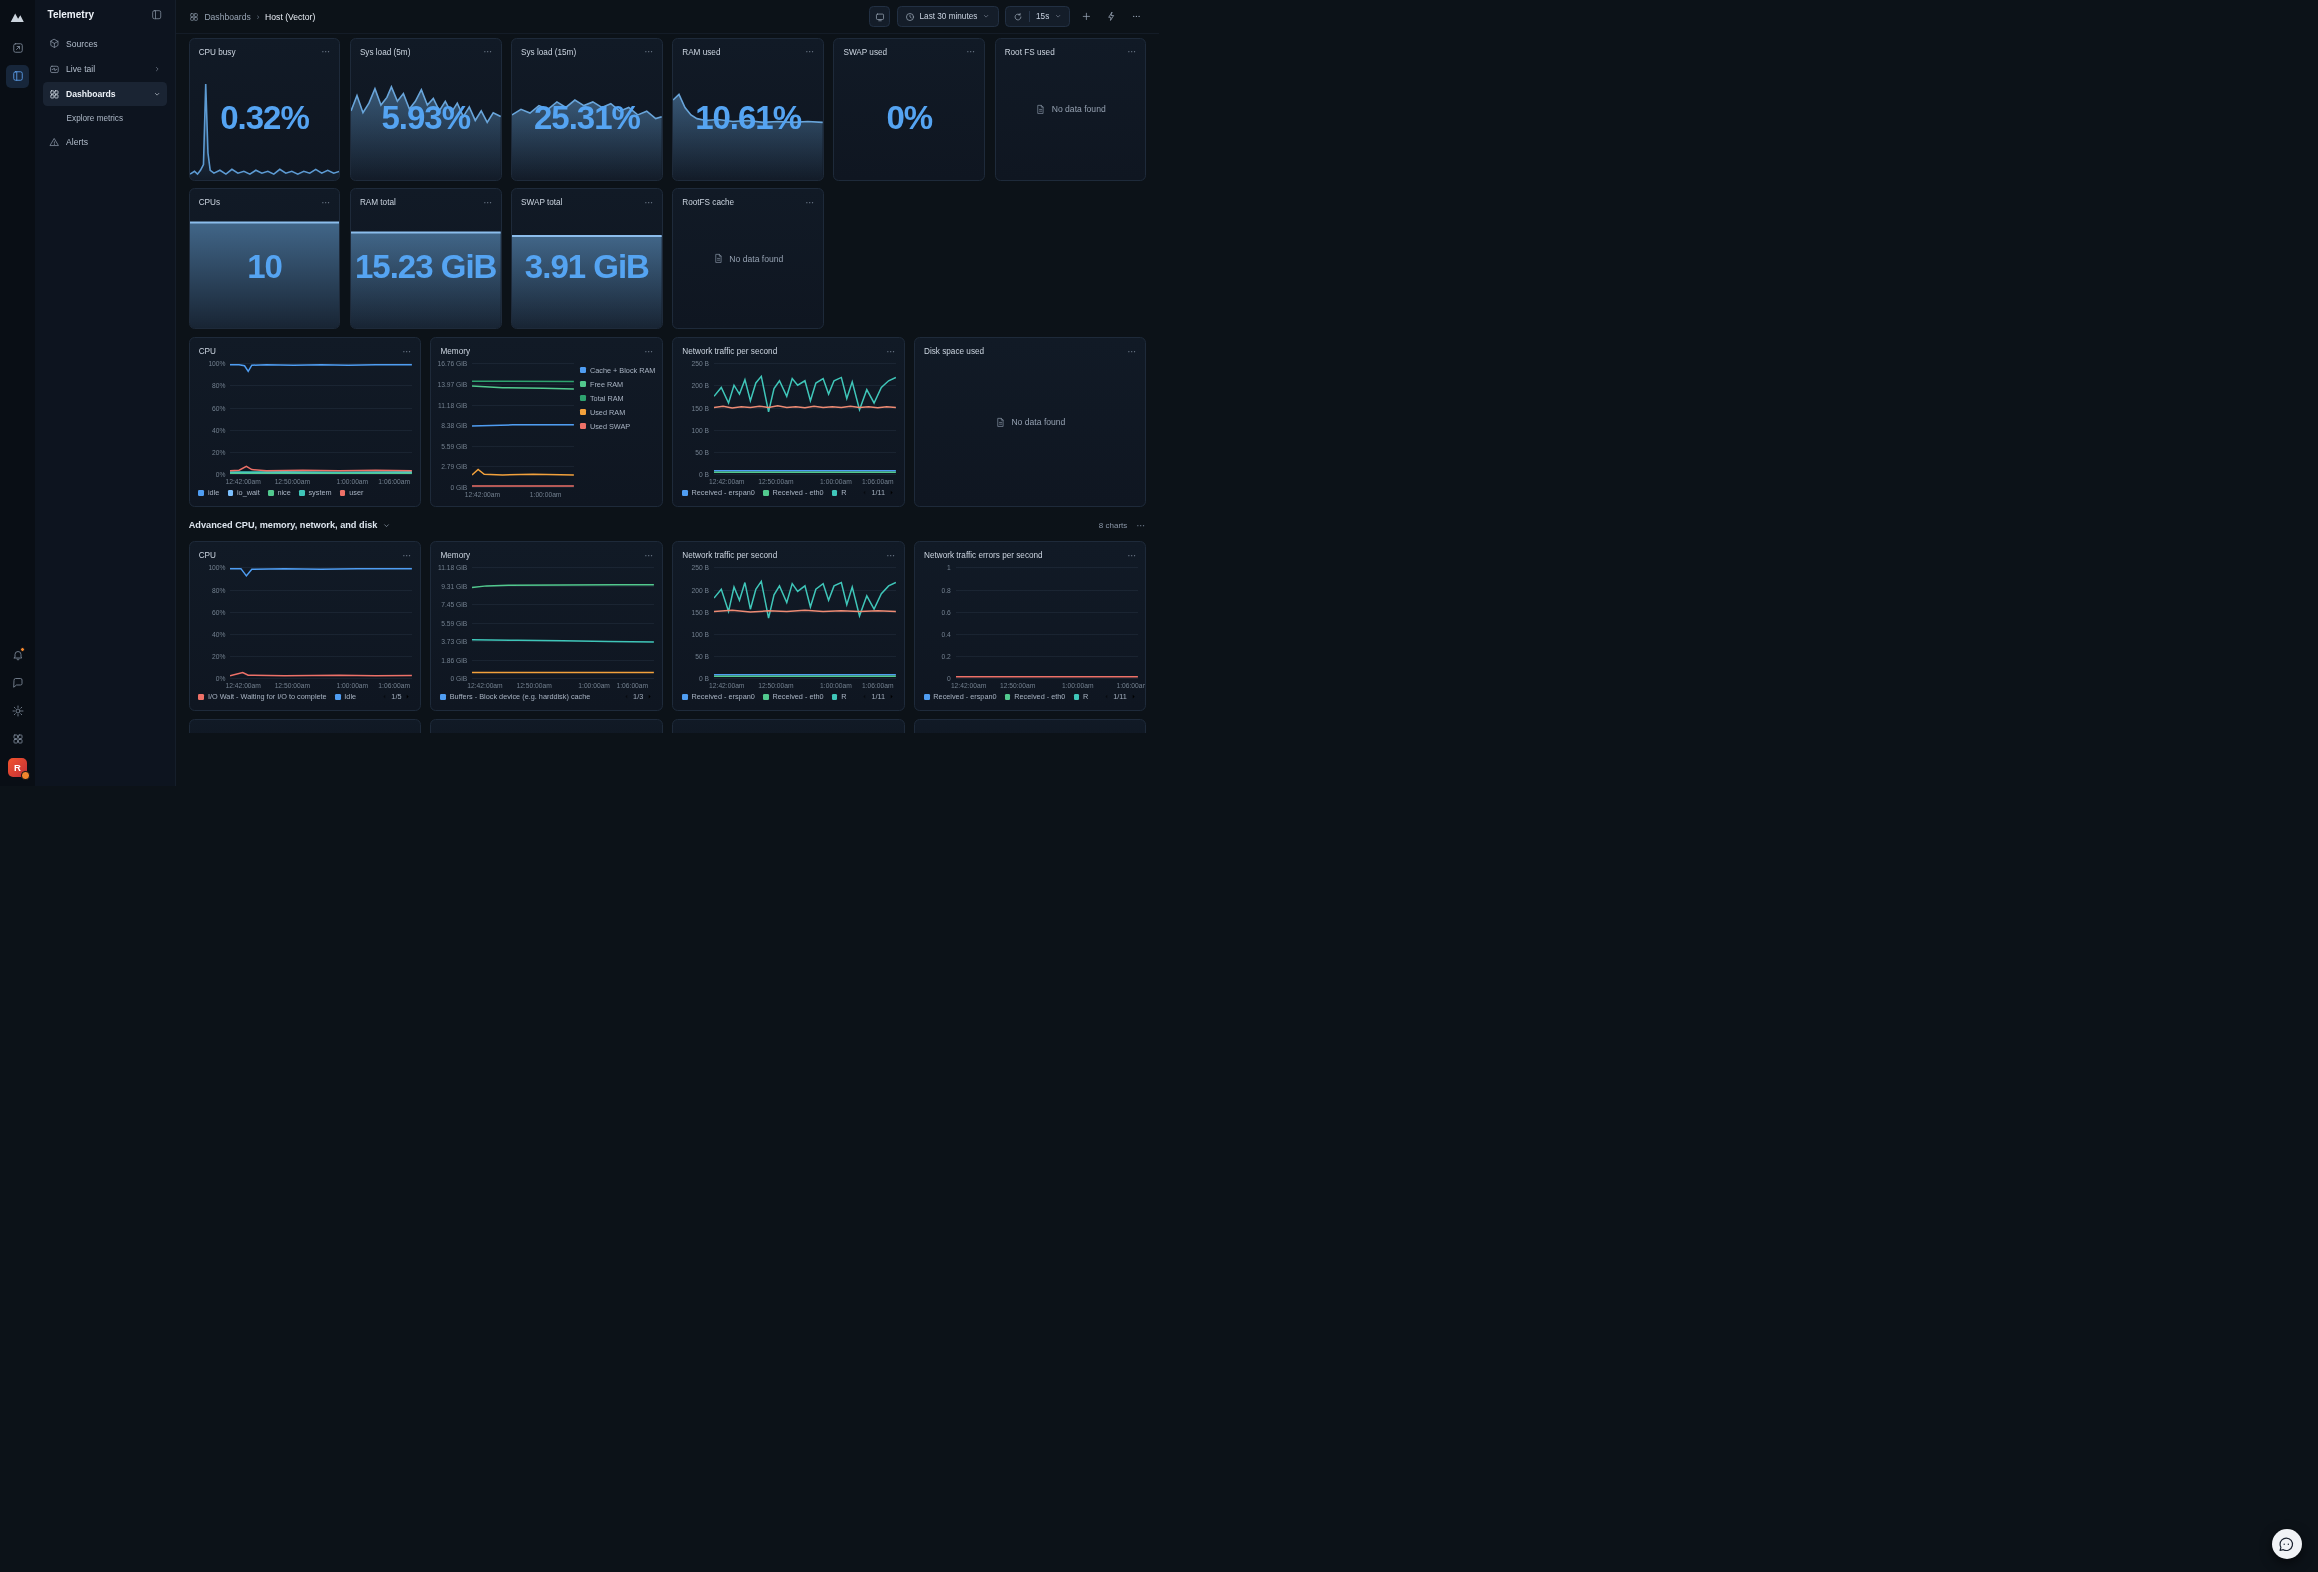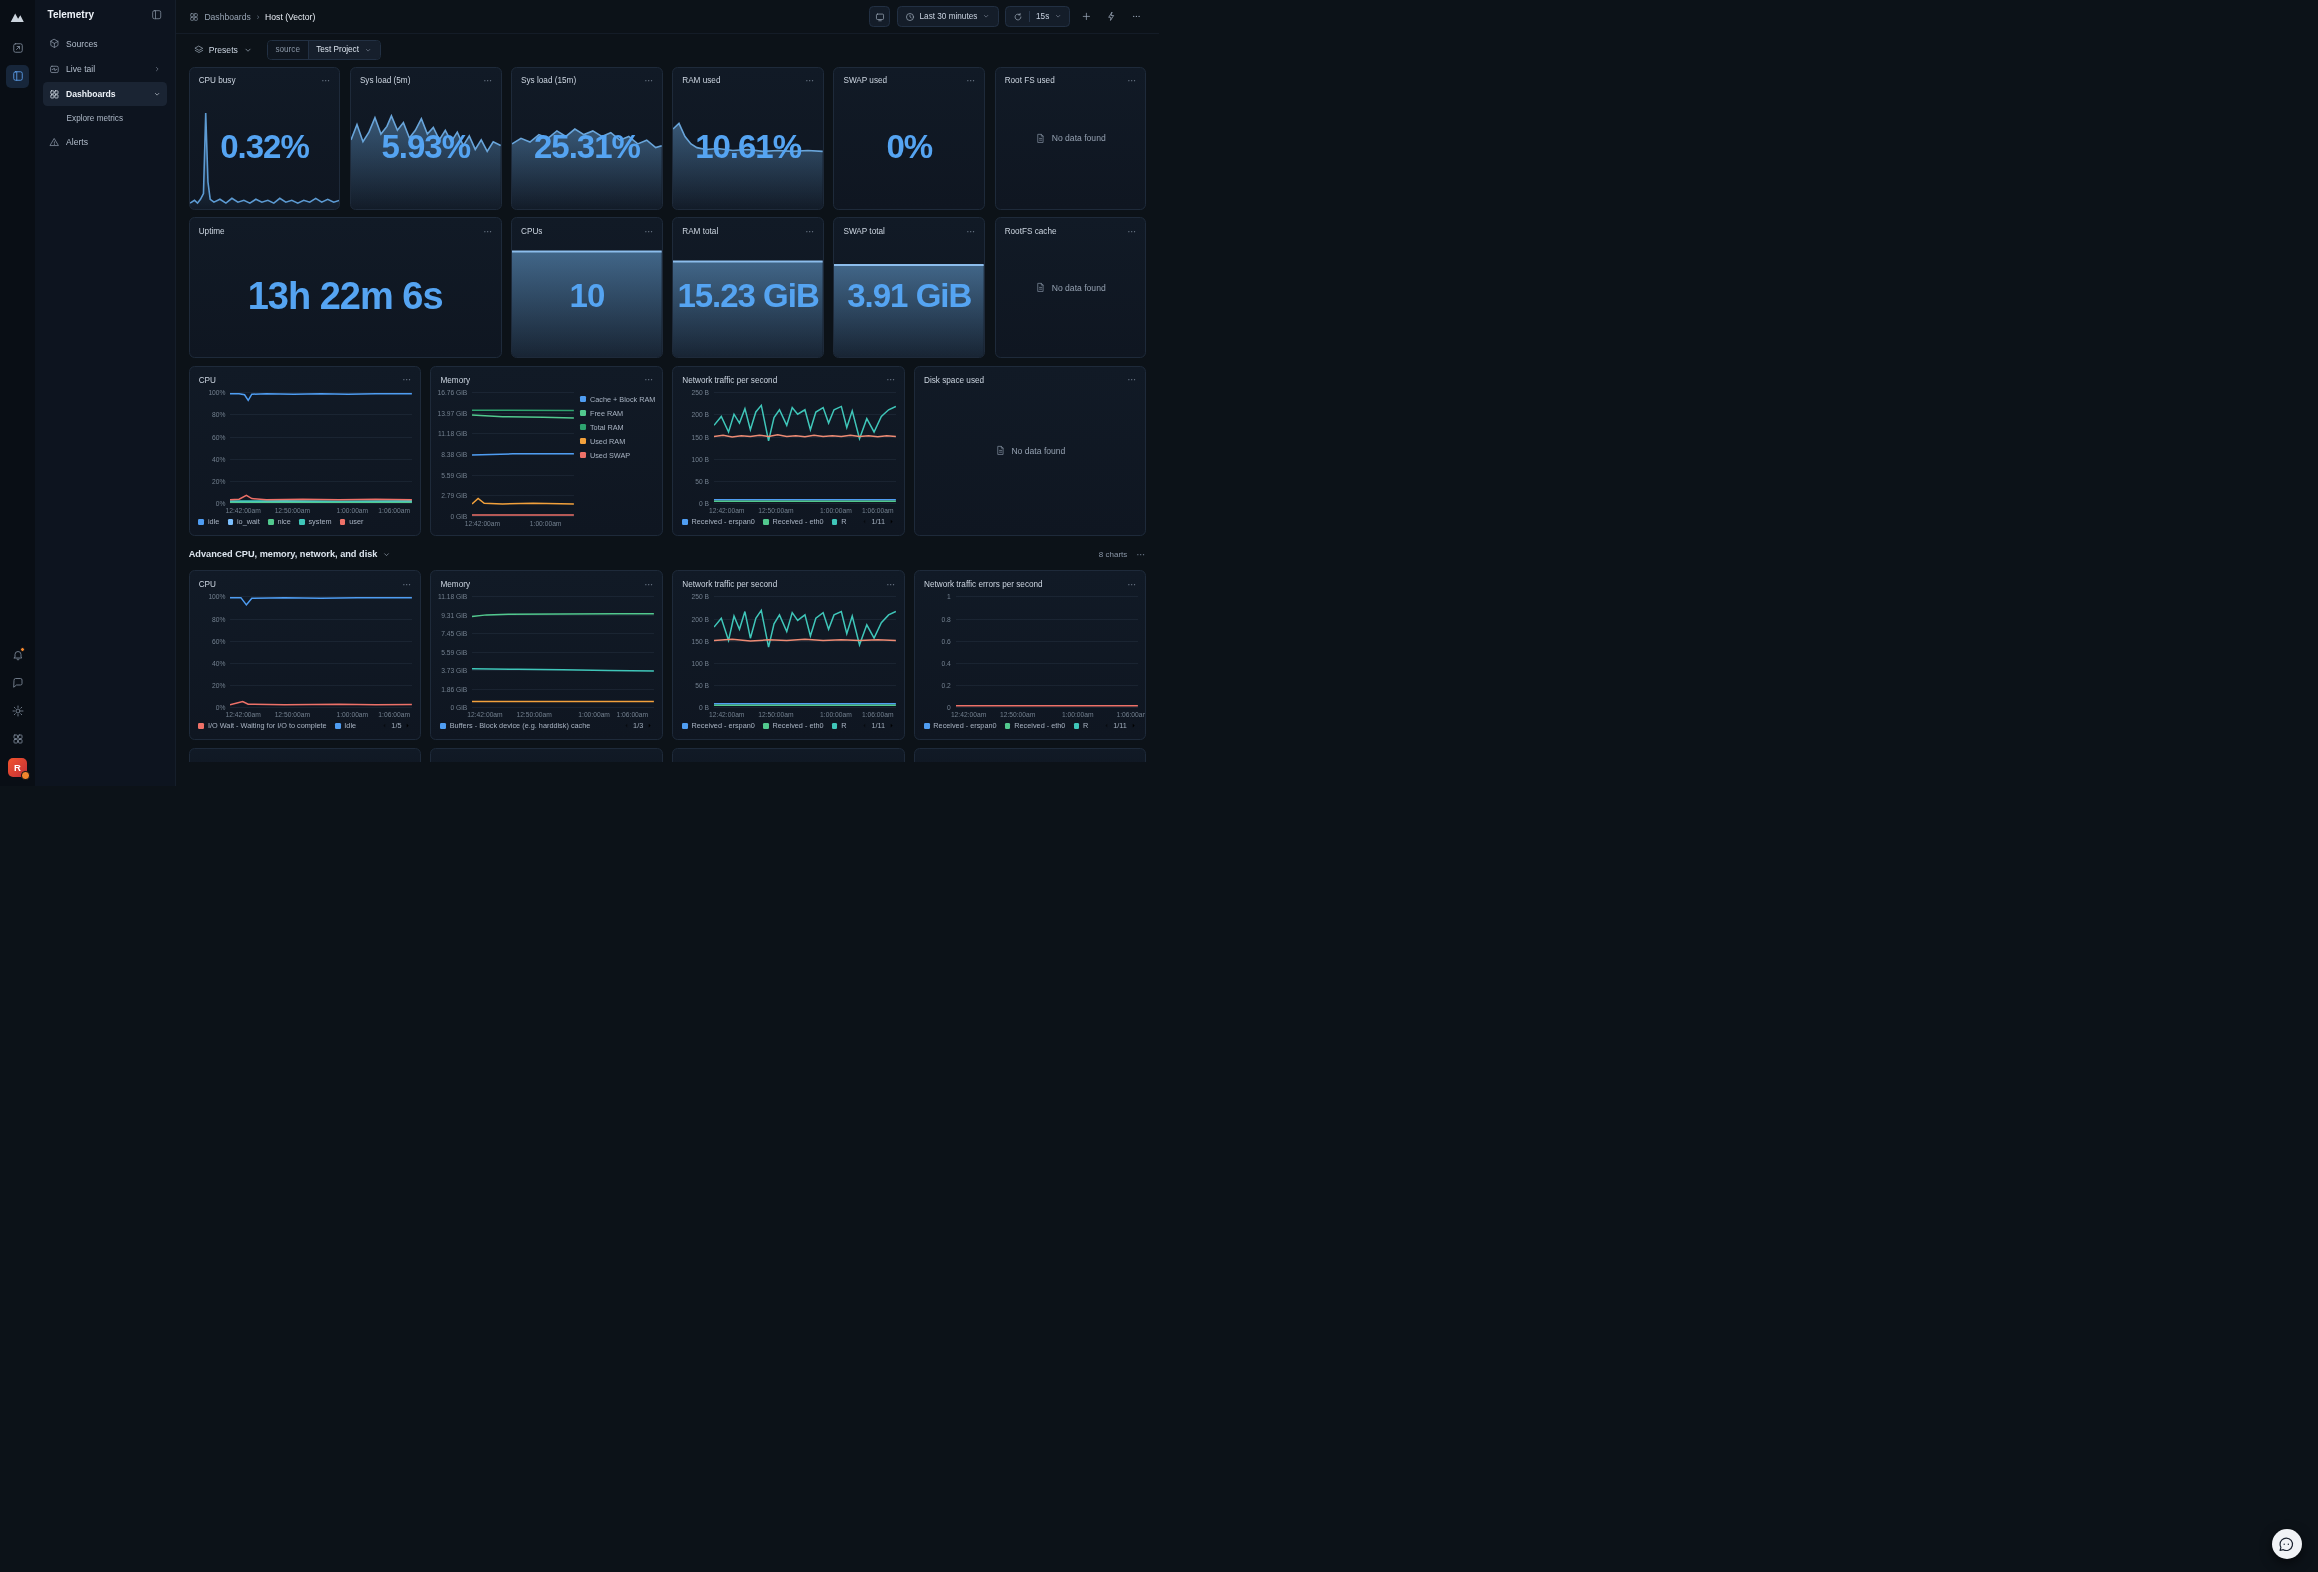--- a/index.html
+++ b/index.html
@@ -349,47 +349,20 @@
               <svg viewBox="0 0 24 24">
                 <circle cx="6" cy="12" r="1.4" style="fill:currentColor;stroke:none"></circle>
                 <circle cx="12" cy="12" r="1.4" style="fill:currentColor;stroke:none"></circle>
                 <circle cx="18" cy="12" r="1.4" style="fill:currentColor;stroke:none"></circle>
               </svg>
             </span>
         </div>
       </div>
     </header>
 
-    <div class="toolbar">
-      <div class="presets">
-        <span class="icon">
-            <svg viewBox="0 0 24 24">
-              <path d="M12 3l9 5-9 5-9-5z"></path>
-              <path d="M3 13l9 5 9-5"></path>
-            </svg>
-          </span>
-        <span>Presets</span>
-        <span class="icon chev">
-            <svg viewBox="0 0 24 24">
-              <path d="M7 10l5 5 5-5"></path>
-            </svg>
-          </span>
-      </div>
-      <div class="src-select">
-        <span class="src-key">source</span>
-        <span class="src-val">
-          <span>Test Project</span>
-          <span class="icon chev">
-              <svg viewBox="0 0 24 24">
-                <path d="M7 10l5 5 5-5"></path>
-              </svg>
-            </span>
-        </span>
-      </div>
-    </div>
 
     <div class="content" id="dash-body">
         <div class="grid stat-grid r1">
           <div class="panel stat">
             <div class="p-head">
               <div class="p-title">CPU busy</div>
               <div class="p-menu icon">
                 <svg viewBox="0 0 24 24">
                   <circle cx="6" cy="12" r="1.4" style="fill:currentColor;stroke:none"></circle>
                   <circle cx="12" cy="12" r="1.4" style="fill:currentColor;stroke:none"></circle>
@@ -515,33 +488,20 @@
                 <svg viewBox="0 0 24 24">
                   <path d="M7 3h7l4 4v14H7z"></path>
                   <path d="M14 3v4h4M10 12h5M10 16h5"></path>
                 </svg>
               </span>
               <span>No data found</span>
             </div>
           </div>
         </div>
         <div class="grid stat-grid r2">
-          <div class="panel stat span2">
-            <div class="p-head">
-              <div class="p-title">Uptime</div>
-              <div class="p-menu icon">
-                <svg viewBox="0 0 24 24">
-                  <circle cx="6" cy="12" r="1.4" style="fill:currentColor;stroke:none"></circle>
-                  <circle cx="12" cy="12" r="1.4" style="fill:currentColor;stroke:none"></circle>
-                  <circle cx="18" cy="12" r="1.4" style="fill:currentColor;stroke:none"></circle>
-                </svg>
-              </div>
-            </div>
-            <div class="stat-value big">13h 22m 6s</div>
-          </div>
           <div class="panel stat">
             <div class="p-head">
               <div class="p-title">CPUs</div>
               <div class="p-menu icon">
                 <svg viewBox="0 0 24 24">
                   <circle cx="6" cy="12" r="1.4" style="fill:currentColor;stroke:none"></circle>
                   <circle cx="12" cy="12" r="1.4" style="fill:currentColor;stroke:none"></circle>
                   <circle cx="18" cy="12" r="1.4" style="fill:currentColor;stroke:none"></circle>
                 </svg>
               </div>

